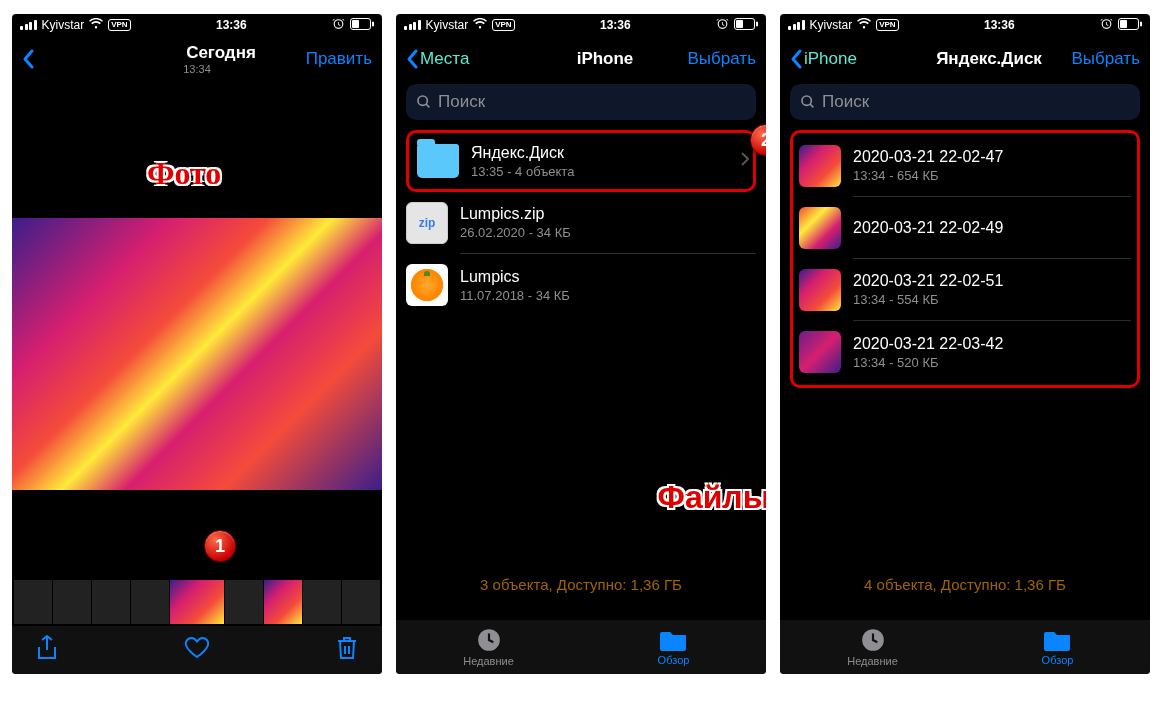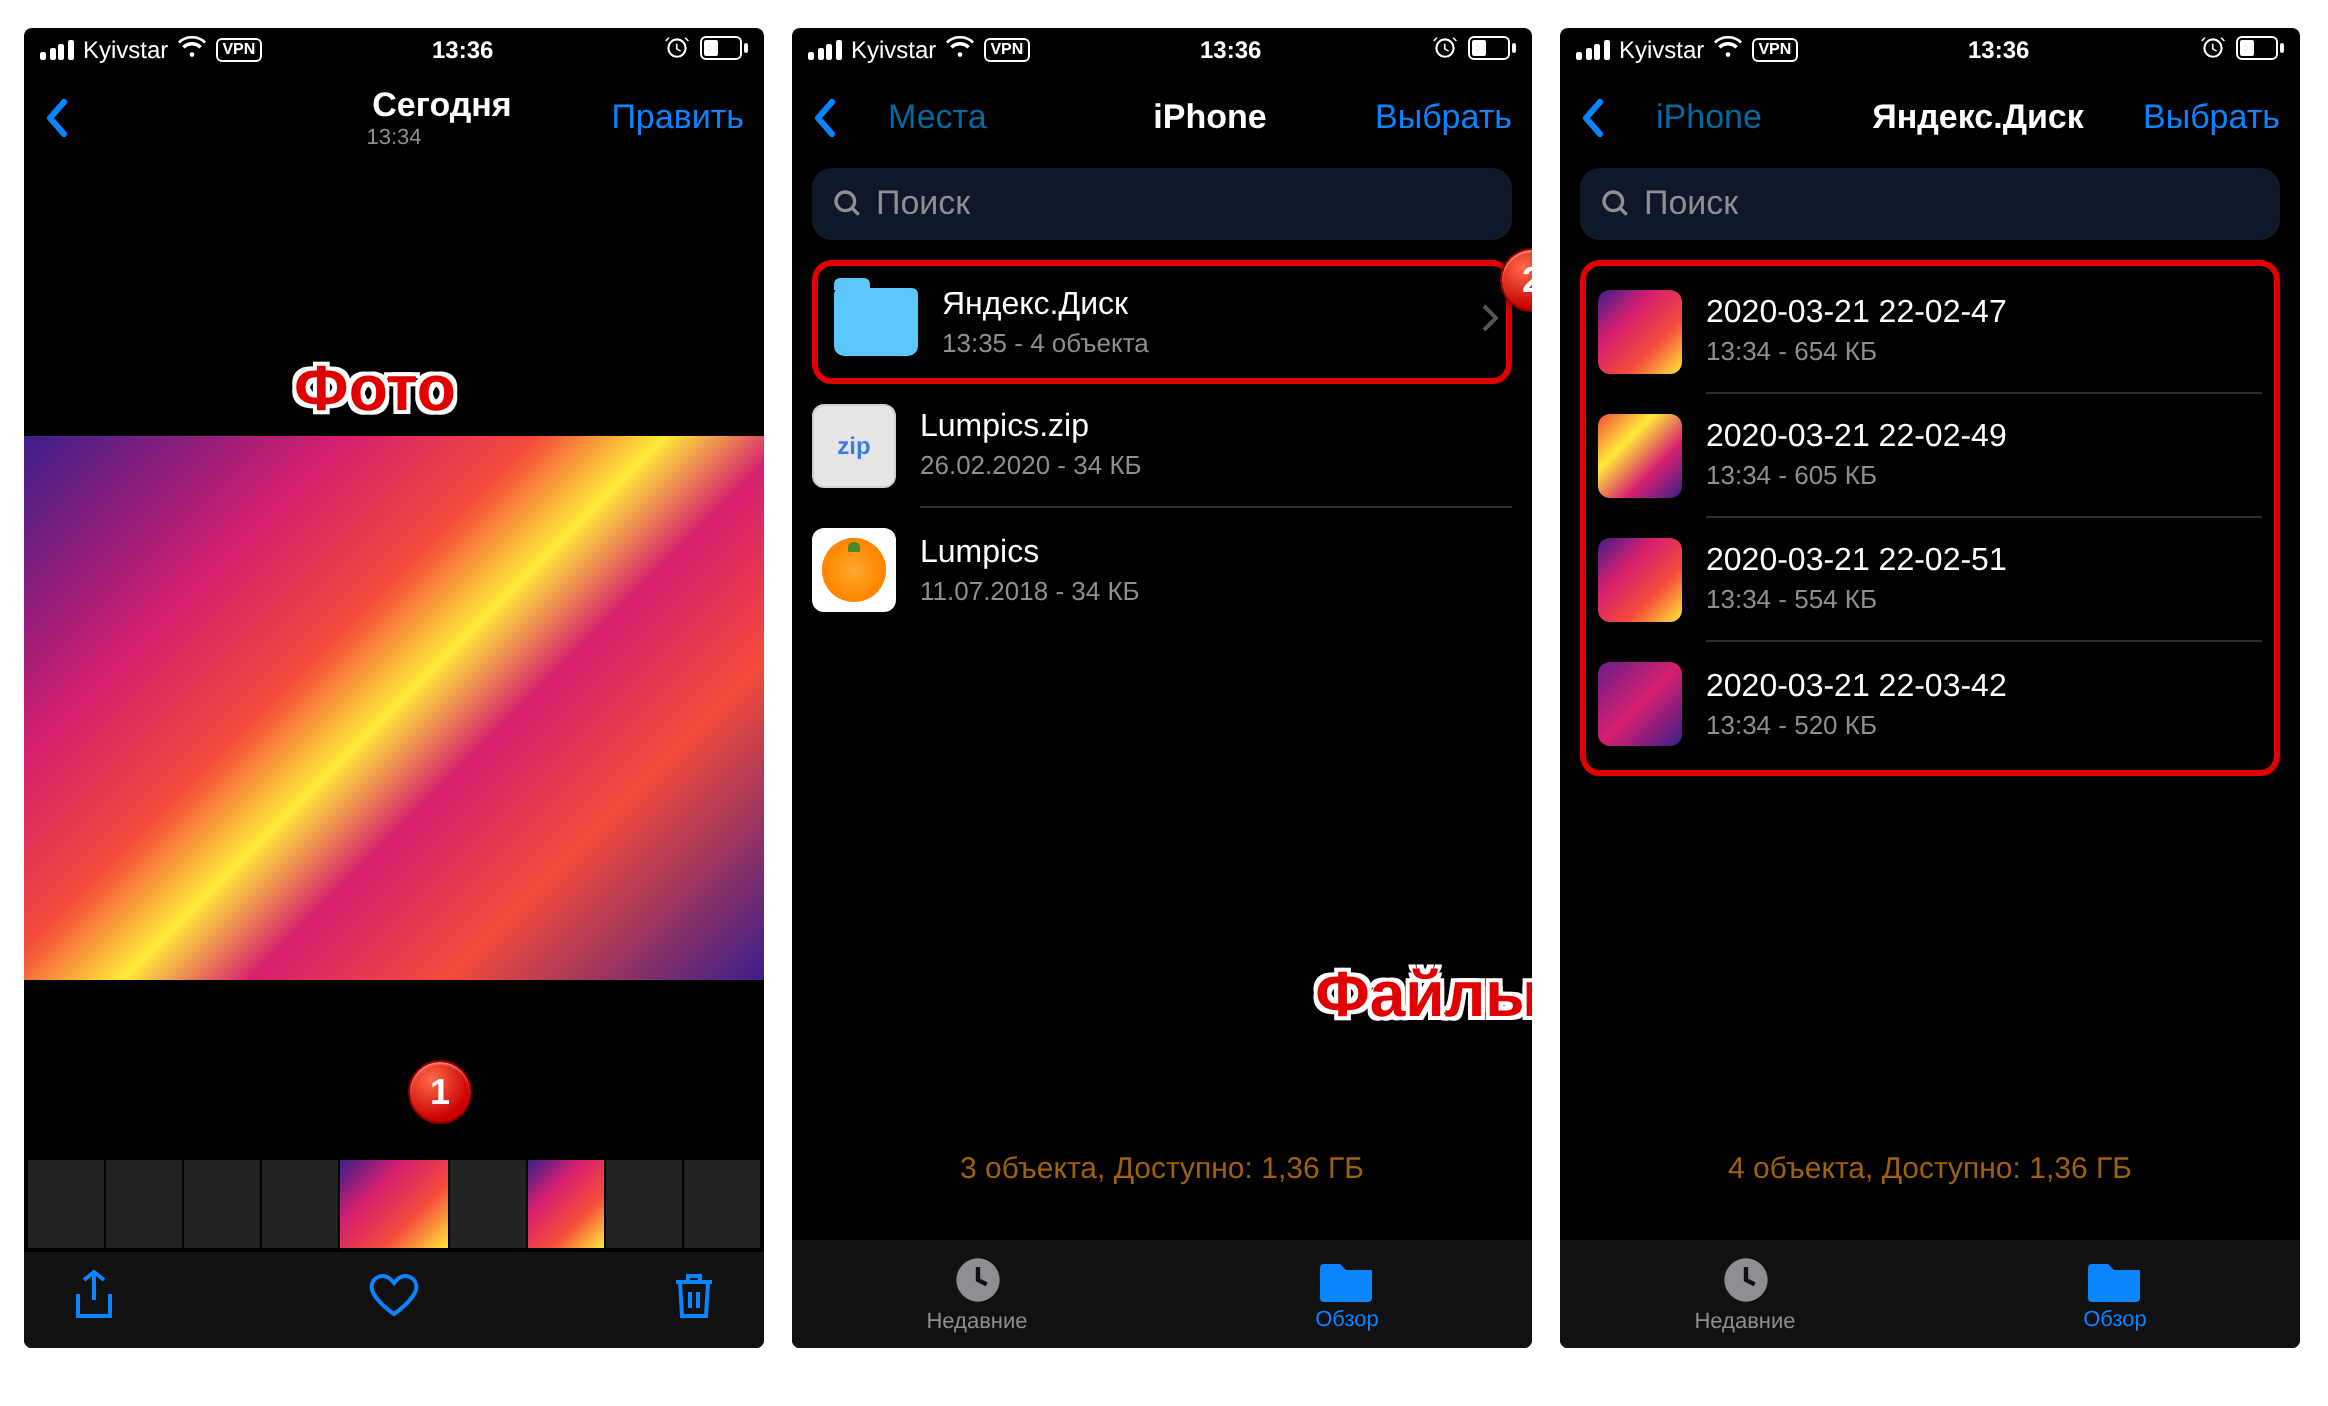--- a/index.html
+++ b/index.html
@@ -44,21 +44,21 @@
   .nav-bar {
     height: 46px;
     display: flex;
     align-items: center;
     justify-content: space-between;
     padding: 0 10px;
     position: relative;
   }
   .nav-left, .nav-right { display:flex; align-items:center; flex:1; }
   .nav-right { justify-content:flex-end; }
-  .nav-left { color: #0369a1; font-size: 17px; gap: 24px; }
+  .nav-left { color: #5eead4; font-size: 17px; }
   .nav-right-link { color:#0a84ff; font-size:17px; }
   .nav-title-wrap { position:absolute; left:0; right:0; text-align:center; pointer-events:none;}
   .nav-title { font-size: 17px; font-weight: 600; margin-left: 48px; }
   .nav-subtitle { font-size: 11px; color: #8e8e93; }
   .chevron-left { width: 12px; height: 20px; }
 
   
   .search-bar {
     margin: 2px 10px 10px;
     background: #0f172a;
@@ -209,21 +209,21 @@
           <path d="M11 1v14M6 5l5-4 5 4M3 12v11h16V12"></path>
         </svg></span>
     <span class="tb-icon"><svg width="26" height="24" viewBox="0 0 26 24" fill="none" stroke="#0a84ff" stroke-width="2">
           <path d="M13 21s-9-6-11-12c-1-4 2-7 5.5-7 2.5 0 4 1.5 5.5 3.5C14.5 3.5 16 2 18.5 2 22 2 25 5 24 9c-2 6-11 12-11 12z"></path>
         </svg></span>
     <span class="tb-icon"><svg width="22" height="26" viewBox="0 0 22 26" fill="none" stroke="#0a84ff" stroke-width="2">
           <path d="M2 6h18M8 6V3h6v3M4 6l1 17h12l1-17M9 11v8M13 11v8"></path>
         </svg></span>
   </div>
 
-  <div class="overlay-label" style="top:162px; left:135px;">Фото</div>
+  <div class="overlay-label" style="top:141px; left:135px;font-family:Liberation Serif, serif;">Фото</div>
   <div class="num-badge" style="bottom:112px; left:192px;">1</div>
 </div>
 
 <div class="phone">
   <div class="status-bar">
     <div class="status-left">
       <span class="signal-icon">
           <span class="signal-bar" style="height:4px"></span>
           <span class="signal-bar" style="height:6px"></span>
           <span class="signal-bar" style="height:8px"></span>
@@ -380,21 +380,20 @@
           <div class="thumb img-thumb"></div>
           <div class="file-info">
             <div class="file-name">2020-03-21 22-02-47</div>
             <div class="file-meta">13:34 - 654 КБ</div>
           </div>
         </div>
         <div class="file-row">
           <div class="thumb img-thumb" style="background:linear-gradient(135deg,#f44b3a,#ffea3a,#d61f6f,#3b1e8a);"></div>
           <div class="file-info">
             <div class="file-name">2020-03-21 22-02-49</div>
-            <div class="file-meta">13:34 - 605 КБ</div>
           </div>
         </div>
         <div class="file-row">
           <div class="thumb img-thumb"></div>
           <div class="file-info">
             <div class="file-name">2020-03-21 22-02-51</div>
             <div class="file-meta">13:34 - 554 КБ</div>
           </div>
         </div>
         <div class="file-row">

